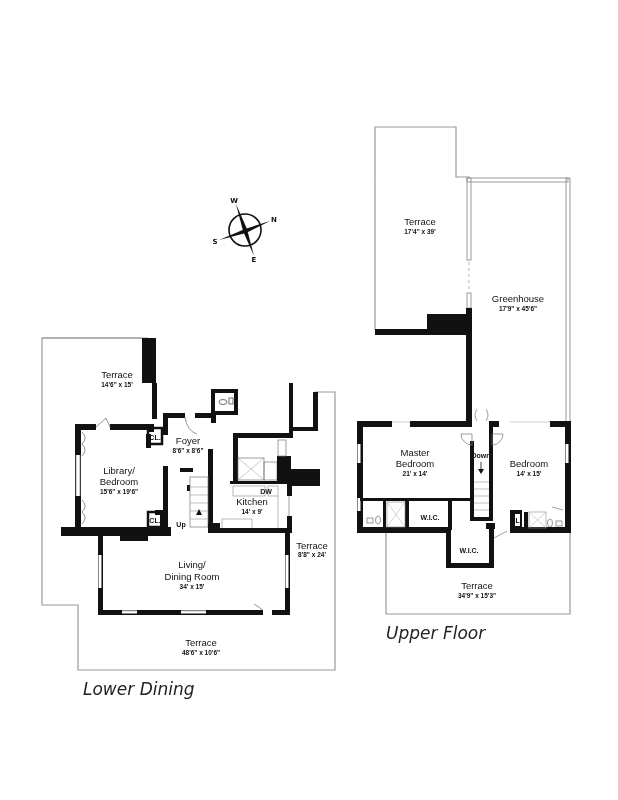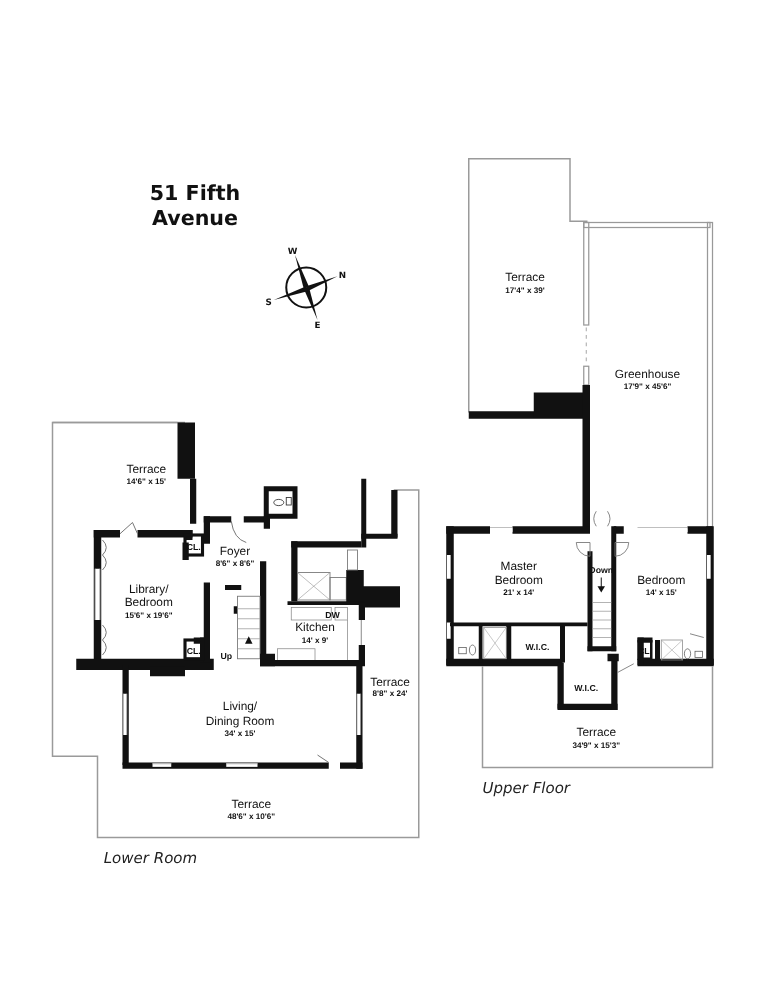--- a/index.html
+++ b/index.html
@@ -4,30 +4,29 @@
   <style>
     html, body { margin: 0; padding: 0; background: #ffffff; }
     #page { position: relative; width: 618px; height: 800px; background: #ffffff; overflow: hidden; }
     .title { position: absolute; left: 86px; top: 145px; width: 140px; text-align: center;
       font-family: "DejaVu Sans", sans-serif; font-weight: bold; font-size: 16.5px; line-height: 20px; color: #111; }
     svg { position: absolute; left: 0; top: 0; }
     .lbl { font-family: "Liberation Sans", sans-serif; fill: #111; text-anchor: middle; }
     .rname { font-size: 9.5px; }
     .rdim { font-size: 6.5px; font-weight: bold; }
     .small { font-size: 7px; font-weight: bold; }
-    .floor-lbl { position: absolute; font-family: "DejaVu Sans", sans-serif; font-style: italic; font-size: 12px; color: #222; }
+    .floor-lbl { position: absolute; font-family: "DejaVu Sans", sans-serif; font-style: italic; font-size: 17px; color: #222; }
     .compass-lbl { font-family: "DejaVu Sans", sans-serif; font-size: 7px; font-weight: bold; fill: #111; text-anchor: middle; }
   </style>
 </head>
 <body>
 
 <div id="page">
 
   <div class="title">
-    <div>51 Fifth Avenue</div>
   </div>
 
   <svg width="618" height="800" viewBox="0 0 618 800">
 
     <g>
       <circle cx="245" cy="230" r="16" fill="none" stroke="#111" stroke-width="1.6"></circle>
 
       <polygon points="236,204 247,229 243,231" fill="#111"></polygon>
       <polygon points="254,256 243,231 247,229" fill="#111"></polygon>
 
@@ -254,15 +253,15 @@
       <text class="lbl rname" x="477" y="589">Terrace</text>
       <text class="lbl rdim" x="477" y="598">34'9" x 15'3"</text>
 
       <text class="lbl small" x="481" y="458">Down</text>
       <text class="lbl small" x="430" y="520">W.I.C.</text>
       <text class="lbl small" x="469" y="553">W.I.C.</text>
       <text class="lbl small" x="516" y="523">CL.</text>
     </g>
   </svg>
 
-  <div class="floor-lbl" style="left:83px; top:679px;">Lower Room</div>
+  <div class="floor-lbl" style="left:83px; top:679px;">Lower Dining</div>
   <div class="floor-lbl" style="left:386px; top:623px;">Upper Floor</div>
 </div>
 
 </body></html>

